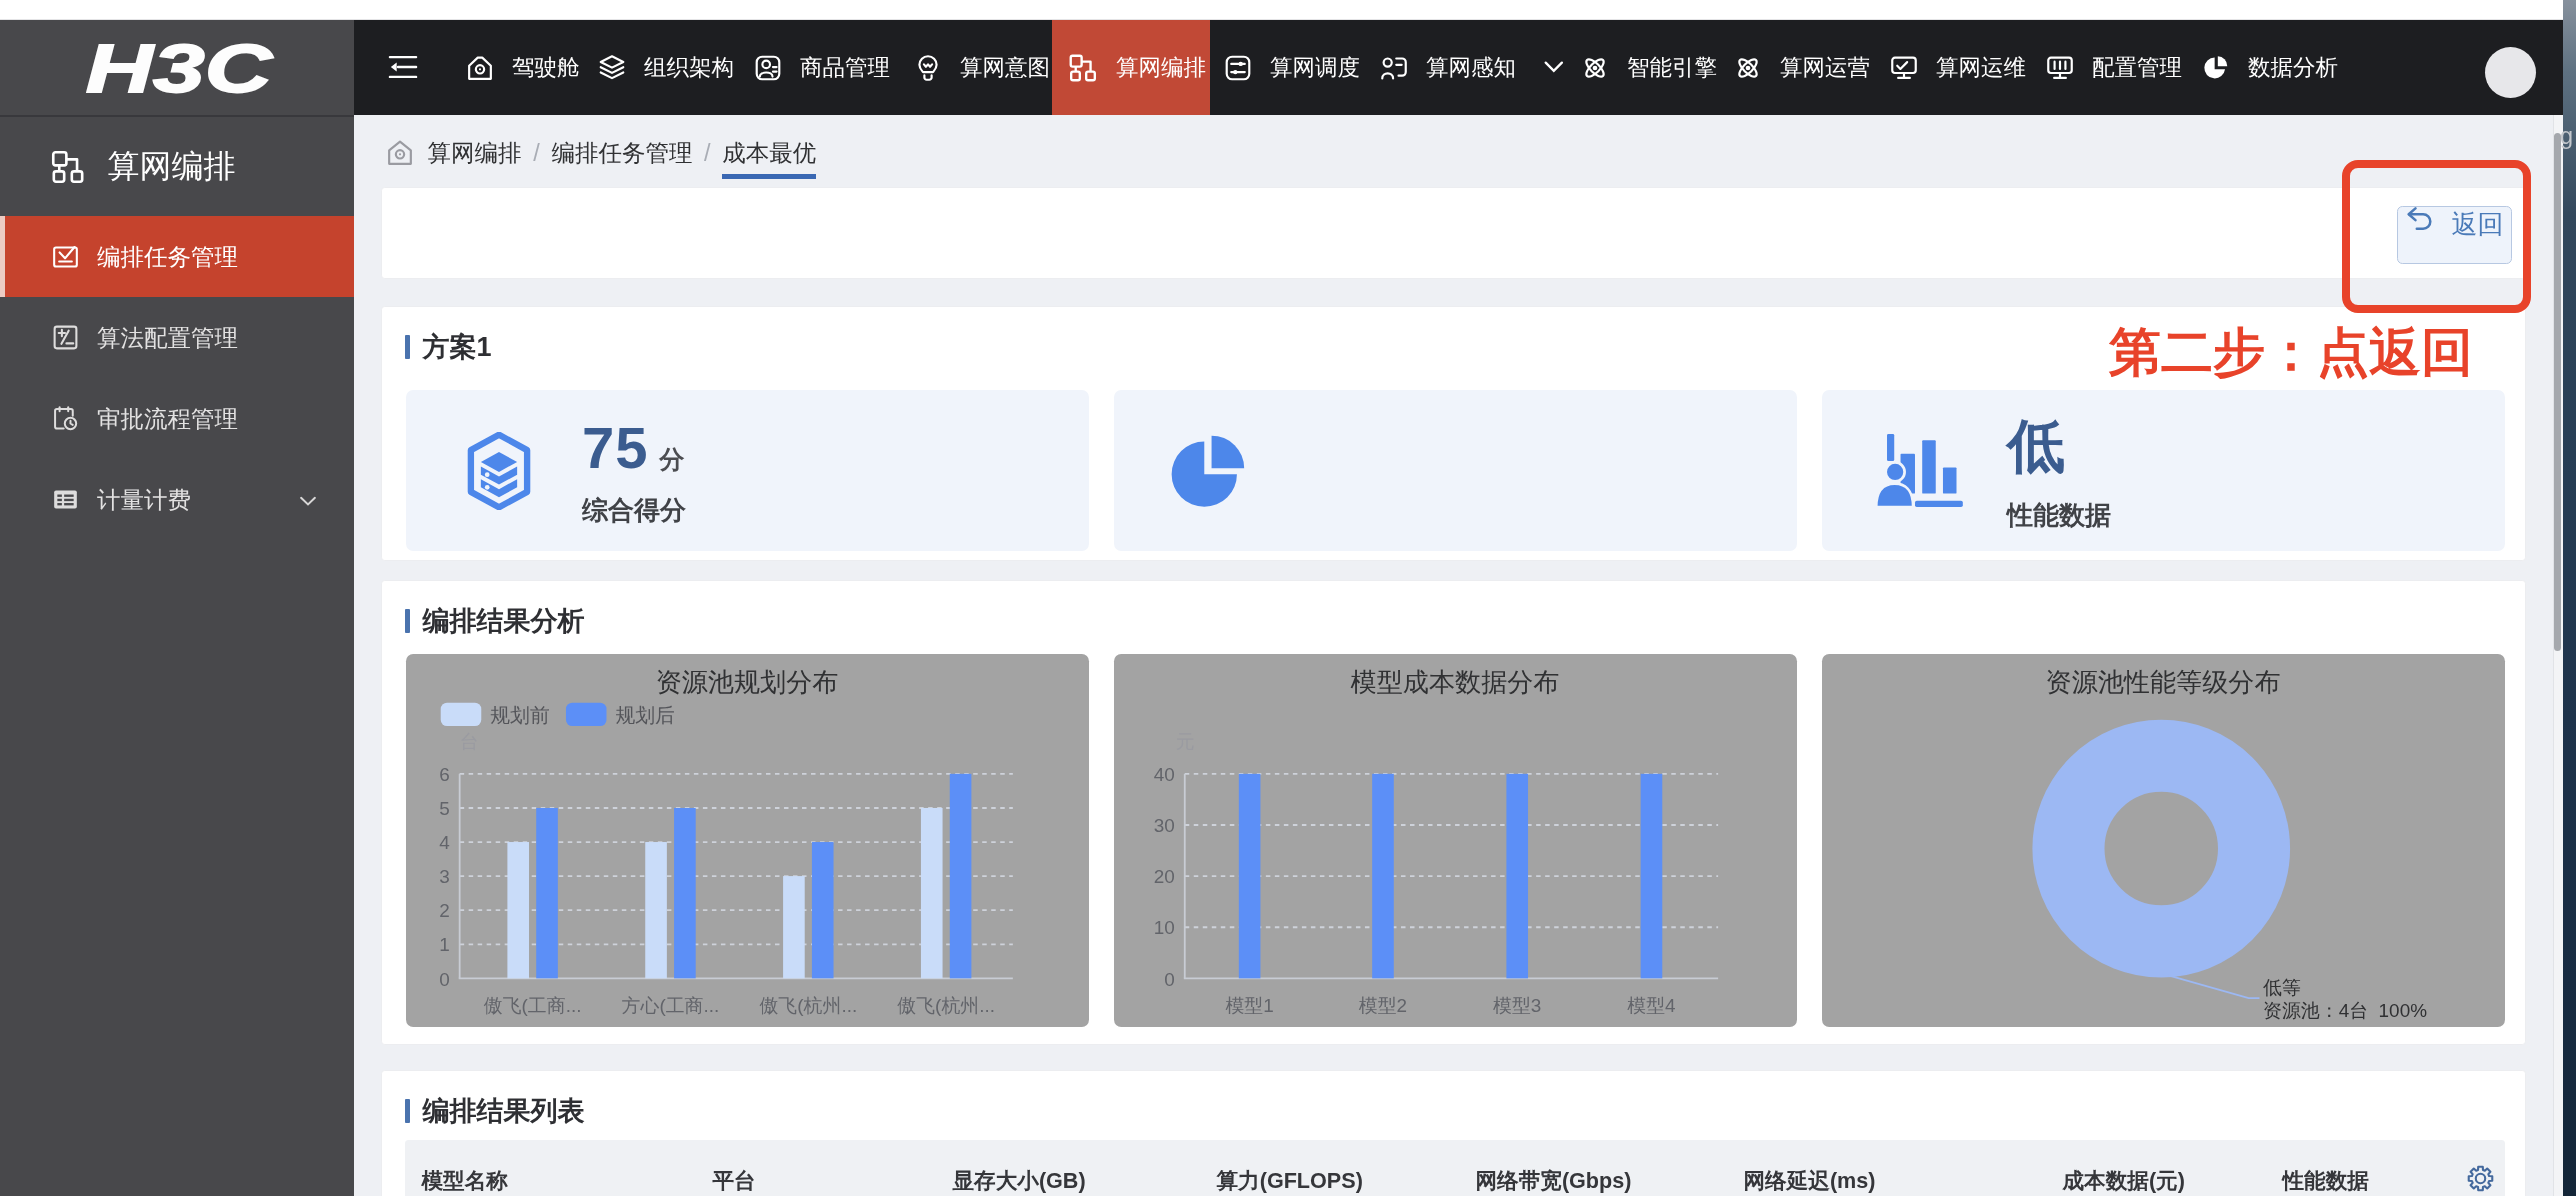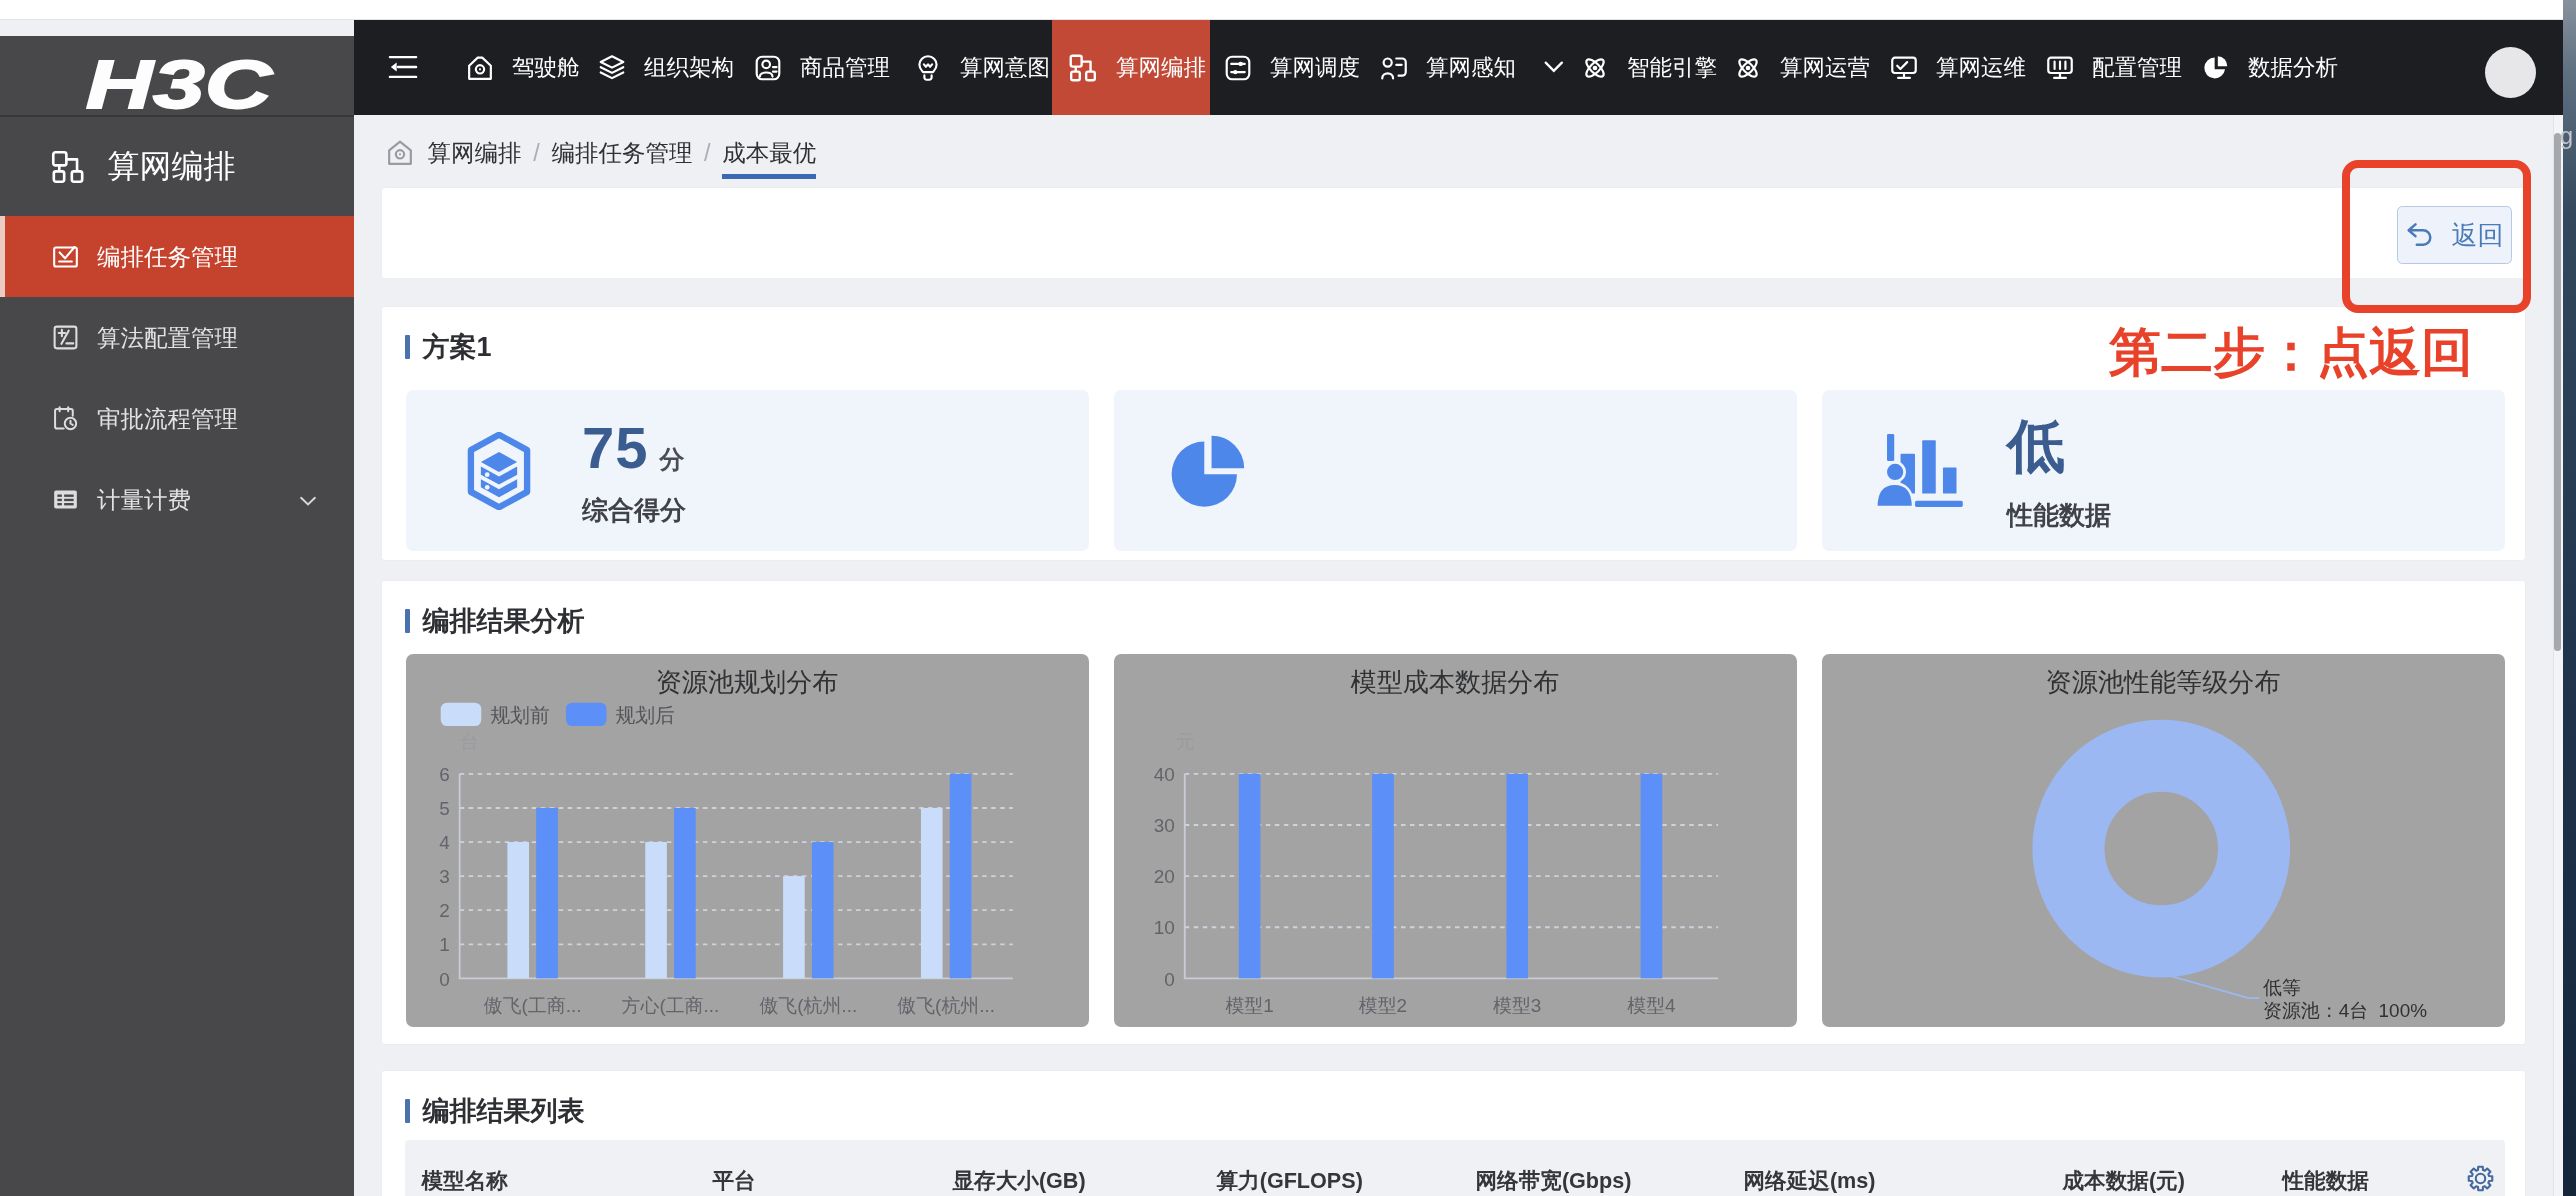--- a/index.html
+++ b/index.html
@@ -1,21 +1,21 @@
 <!DOCTYPE html>
 <html lang="zh" style="font-size:14.4px"><head>
 <meta charset="utf-8">
 <style>
   * { margin:0; padding:0; box-sizing:border-box; }
   html,body { width:2576px; height:1196px; overflow:hidden; }
   body { font-family:"Liberation Sans", sans-serif; position:relative; background:#eef0f4; }
   .abs { position:absolute; }
   
   .topstrip { left:0; top:0; width:2563px; height:20px; background:#fff; border-bottom:0.9px solid #e4e4e6; }
-  .logobox { left:0; top:20px; width:354px; height:95px; background:#48484b;margin-top:16px; }
+  .logobox { left:0; top:20px; width:354px; height:95px; background:#48484b; }
   .nav { left:354px; top:20px; width:2210px; height:95px; background:#1d1e21; }
   .navitem { position:absolute; top:0; height:95px; display:flex; align-items:center; gap:18px;
              color:#fff; font-size:22.5px; white-space:nowrap;justify-content:flex-end; }
   .navred { position:absolute; left:698px; top:0; width:158px; height:95px; background:#c14936; }
   .avatar { position:absolute; left:2131px; top:27px; width:51px; height:51px; border-radius:50%; background:#e7e7ea; }
   
   .side { left:0; top:115px; width:354px; height:1081px; background:#48484b; border-top:2.7px solid #38383c; }
   .side-title { display:flex; align-items:center; gap:21.6px; padding-left:50px; height:99px; color:#fff; font-size:32px; }
   .mitem { position:relative; display:flex; align-items:center; gap:17px; padding-left:51px; height:81px;
            color:#e3e2e2; font-size:23.5px; }
@@ -36,21 +36,21 @@
   .statrow { position:absolute; left:24px; top:83px; display:grid; grid-template-columns:683px 683px 683px; grid-gap:25px;font-weight:bold; }
   .stat { height:161px; border-radius:7.2px; background:#f0f4fb; display:flex; align-items:center; padding-left:54px; }
   .stat .txt { margin-left:44px; }
   .bignum { font-size:58px; color:#3b5c8f; letter-spacing:0.9px; }
   .unit { font-size:25px; color:#4c4d51; margin-left:10.8px; }
   .slabel { font-size:26px; color:#404247; margin-top:12px; }
   .panelrow { position:absolute; left:24px; top:73px; display:grid; grid-template-columns:683px 683px 683px; grid-gap:25px; }
   .panel { width:683px; height:373px; border-radius:7.2px; background:#a3a3a3; }
   
   .backbtn { position:absolute; right:12.6px; top:18px; width:115px; height:58px; border-radius:5.4px;
-             background:#eef3fb; border:1.8px solid #b7c8e2; display:flex; align-items:center; justify-content:center;
+             background:#eef3fb; border:1.8px solid #b7c8e2; display:flex; justify-content:center;
              gap:18px; font-size:26px; color:#4a7ab8; }
   
   .ann-rect { position:absolute; left:1988px; top:45px; width:189px; height:153px;
               border:8px solid #e8432a; border-radius:16px; z-index:20; }
   .ann-text { position:absolute; left:1755px; top:203px; font-size:52px; font-weight:bold; color:#e8432a;
               white-space:nowrap; z-index:20; }
   
   .thead { position:absolute; left:22.5px; top:69px; width:2100px; height:81px; background:#eff1f4; border-radius:3.6px 3.6px 0 0; }
   .th { position:absolute; top:26px; font-size:21.6px; font-weight:bold; color:#35363a; white-space:nowrap; }
   

